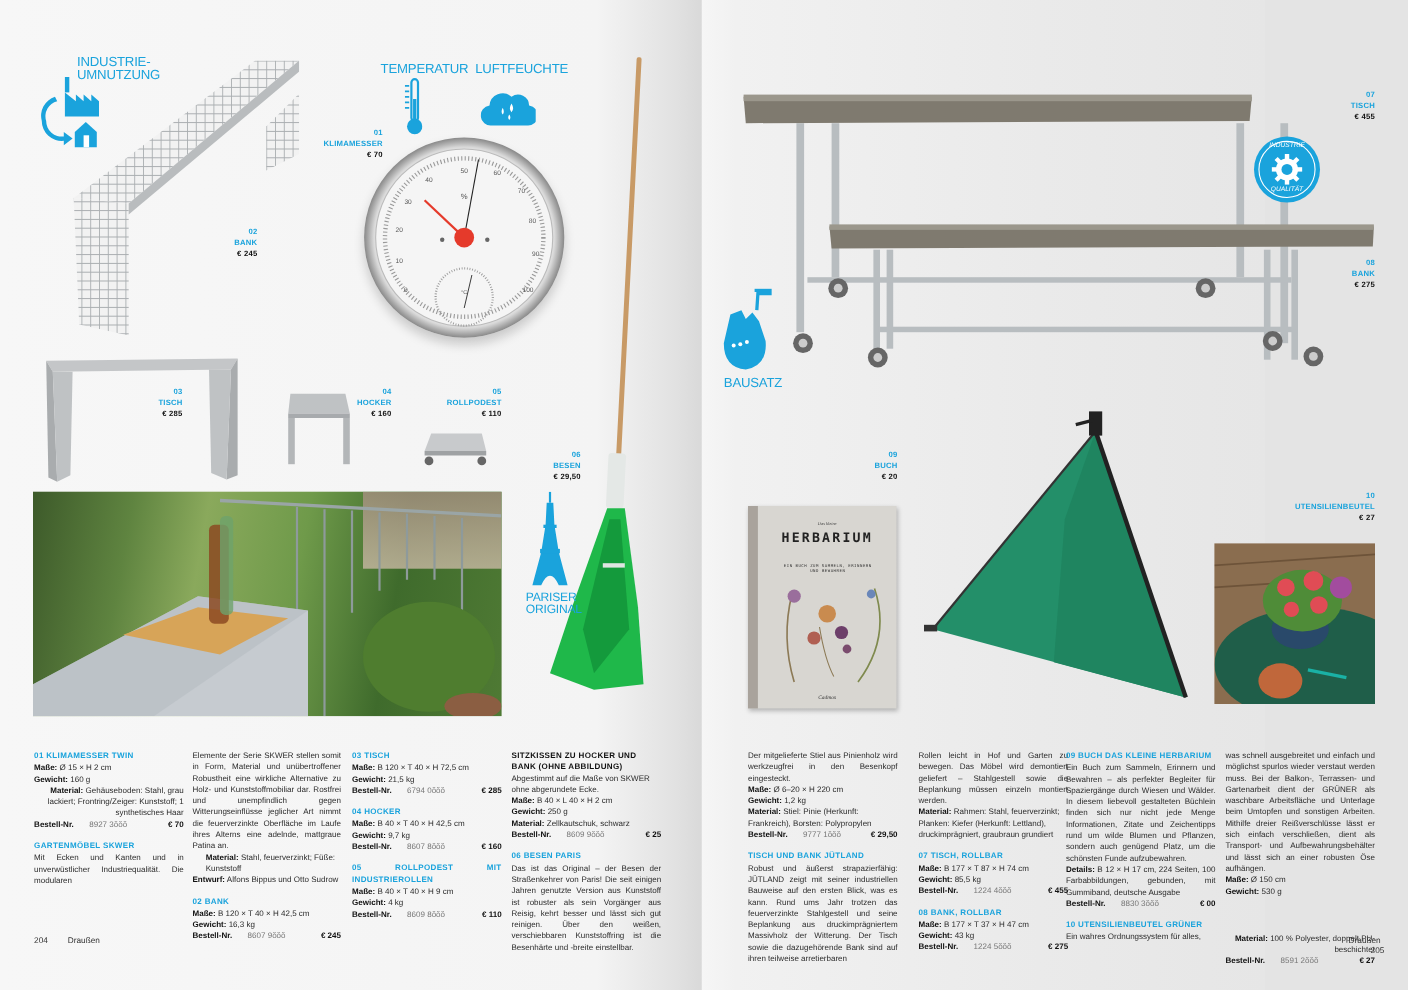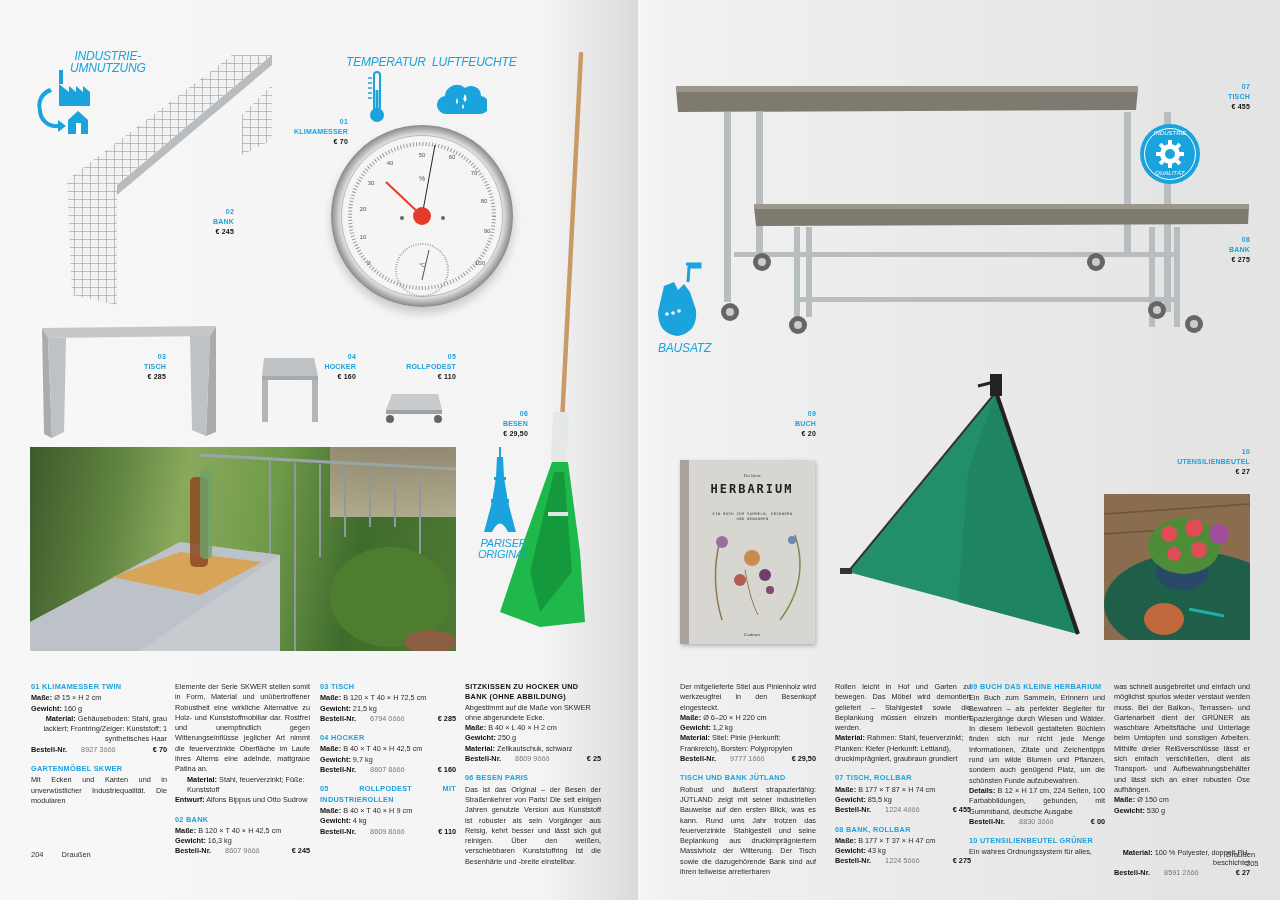--- a/index.html
+++ b/index.html
@@ -11,21 +11,21 @@
   .page-right { left: 638px; width: 512px; background: linear-gradient(to right, #f6f6f6 0%, #f1f1f1 6%, #eaeaea 60%, #e6e6e6 100%); }
 
   .abs { position: absolute; }
 
   
   .plabel { position: absolute; text-align: right; font-family: "Liberation Sans", sans-serif; font-weight: bold; font-size: 7px; line-height: 10px; letter-spacing: 0.2px; }
   .plabel .num, .plabel .name { color: #1aa3dc; display: block; }
   .plabel .price { color: #111; display: block; }
 
   
-  .badge-text { position: absolute; font-style: italic; color: #1aa3dc; font-size: 12px; line-height: 12px; letter-spacing: -0.2px; text-align: center; }
+  .badge-text { position: absolute; color: #1aa3dc; font-size: 12px; line-height: 12px; letter-spacing: -0.2px; }
 
   
   .col { position: absolute; top: 682px; font-size: 7.3px; line-height: 10.3px; color: #2a2a2a; text-align: justify; }
   .col .h { color: #1aa3dc; font-weight: bold; letter-spacing: 0.3px; text-transform: uppercase; margin-bottom: 1px; }
   .col .hb { color: #111; font-weight: bold; letter-spacing: 0.3px; text-transform: uppercase; }
   .col p { margin: 0; }
   .col .spec b { color: #111; }
   .col .order { display: flex; justify-content: space-between; color: #111; }
   .col .order .lbl { font-weight: bold; }
   .col .order .nr { color: #777; flex: 1; padding-left: 14px; }

